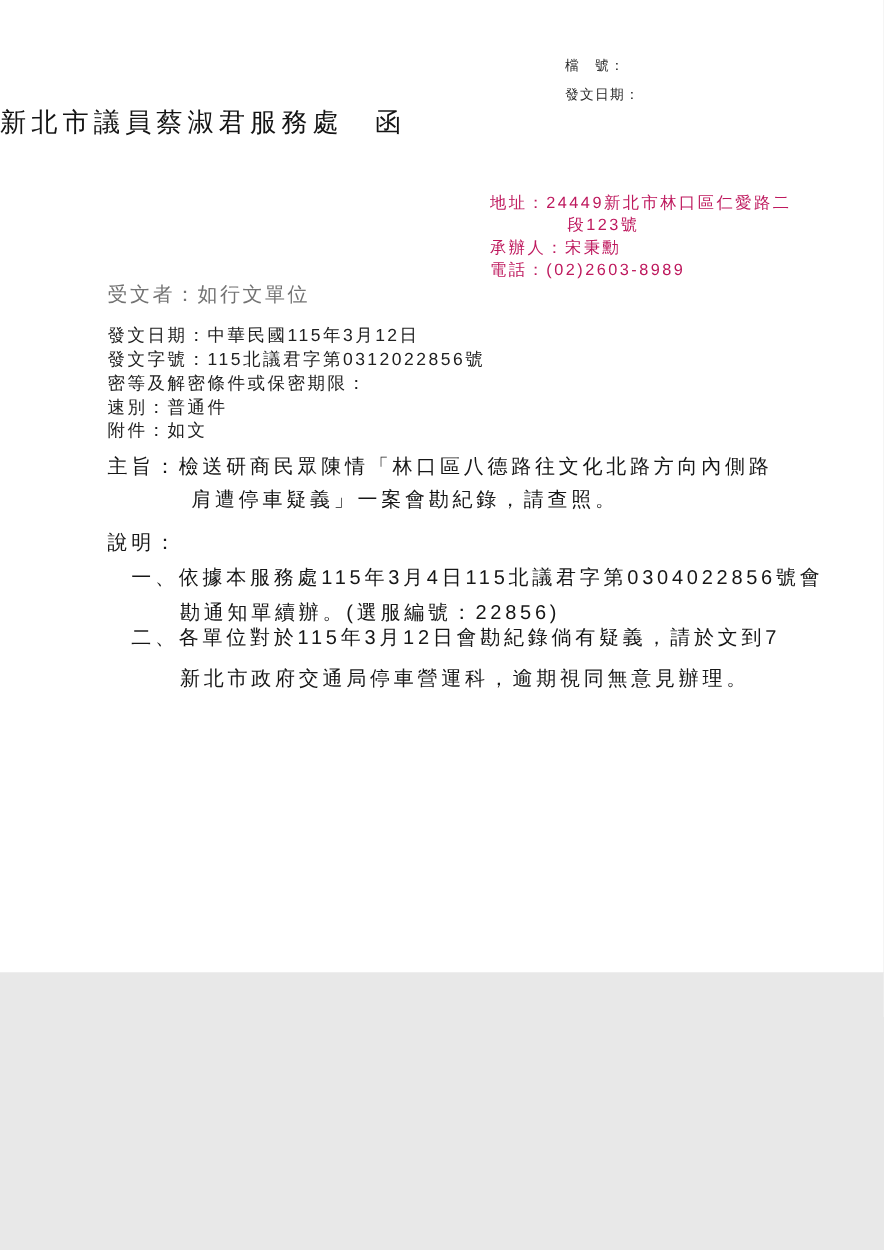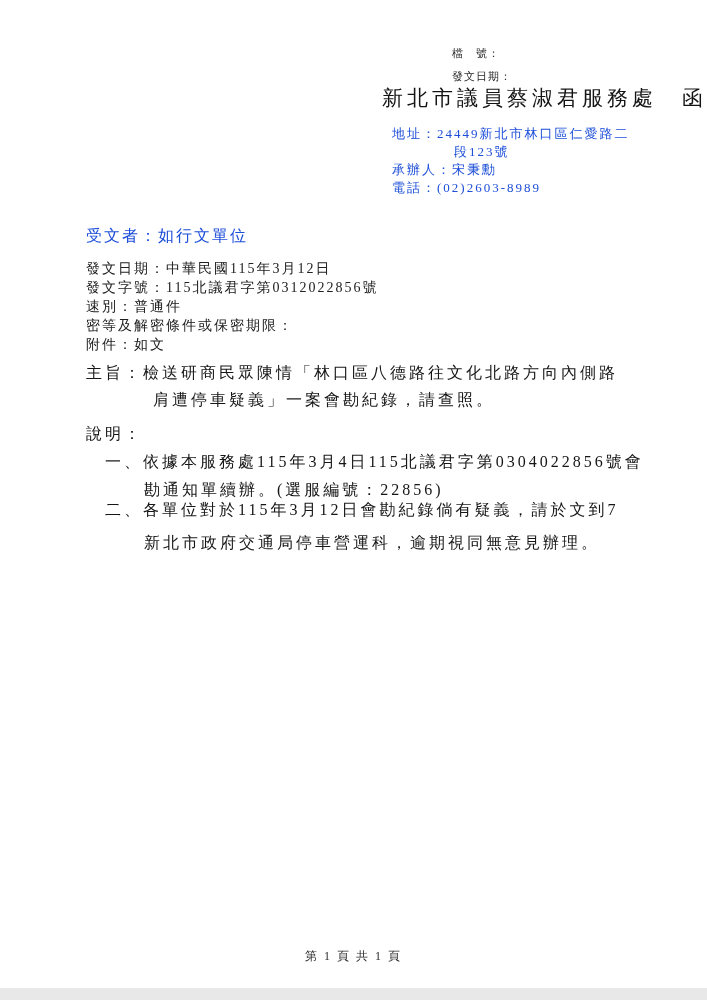--- a/index.html
+++ b/index.html
@@ -3,65 +3,65 @@
 <meta charset="utf-8">
 <style>
   html, body {
     margin: 0;
     padding: 0;
     background: #e8e8e8;
   }
   .page {
     position: relative;
     width: 707px;
-    height: 988px;
+    height: 778px;
     margin: 0 auto;
     background: #ffffff;
     color: #1b1b1b;
-    font-family: Liberation Serif, serif;
+    font-family: Liberation Sans, sans-serif;
     overflow: hidden;
   }
   .abs { position: absolute; white-space: nowrap; }
 
   
   .file-block {
     left: 452px; top: 42px;
     font-size: 11px;
     line-height: 23px;
     letter-spacing: 1px;
     color: #2a2a2a;
   }
 
   
   .doc-title {
     left: 0; top: 84px;
     width: 707px;
-    text-align: right;
+    text-align: left;
     font-size: 21px;
     letter-spacing: 4px;
     font-weight: normal;
     color: #141414;
   }
 
   
   .sender-block {
-    left: 392px; top: 125px;
+    left: 392px; top: 153px;
     font-size: 13px;
     line-height: 18px;
     letter-spacing: 2px;
-    color: #1d4ed8;
+    color: #be185d;
   }
   .sender-block .indent { padding-left: 62px; }
 
   
   .recipient-line {
     left: 86px; top: 226px;
     font-size: 16px;
     letter-spacing: 2px;
-    color: #1d4ed8;
+    color: #737373;
   }
 
   
   .meta-block {
     left: 86px; top: 259px;
     font-size: 14px;
     line-height: 19px;
     letter-spacing: 2px;
     color: #202020;
   }
@@ -117,22 +117,22 @@
     <div class="indent">段123號</div>
     <div>承辦人：宋秉勳</div>
     <div>電話：(02)2603-8989</div>
   </div>
 
   <div class="abs recipient-line">受文者：如行文單位</div>
 
   <div class="abs meta-block">
     <div>發文日期：中華民國115年3月12日</div>
     <div>發文字號：115北議君字第0312022856號</div>
+    <div>密等及解密條件或保密期限：</div>
     <div>速別：普通件</div>
-    <div>密等及解密條件或保密期限：</div>
     <div>附件：如文</div>
   </div>
 
   <div class="abs body-line subj-l1">主旨：檢送研商民眾陳情「林口區八德路往文化北路方向內側路</div>
   <div class="abs body-line subj-l2">肩遭停車疑義」一案會勘紀錄，請查照。</div>
 
   <div class="abs body-line expl-heading">說明：</div>
   <div class="abs body-line item1-l1">一、依據本服務處115年3月4日115北議君字第0304022856號會</div>
   <div class="abs body-line item1-l2">勘通知單續辦。(選服編號：22856)</div>
   <div class="abs body-line item2-l1">二、各單位對於115年3月12日會勘紀錄倘有疑義，請於文到7</div>

